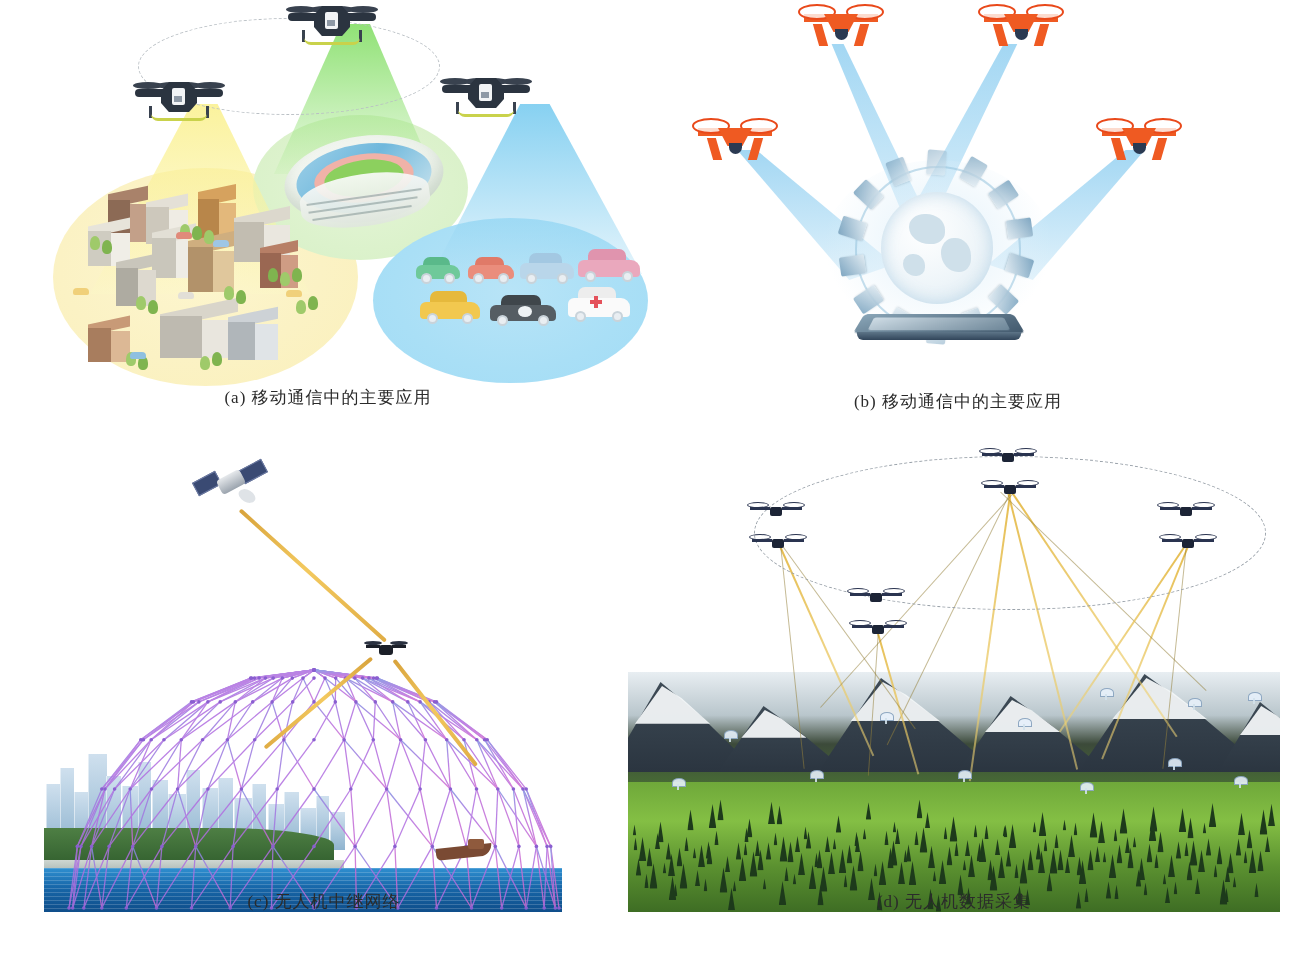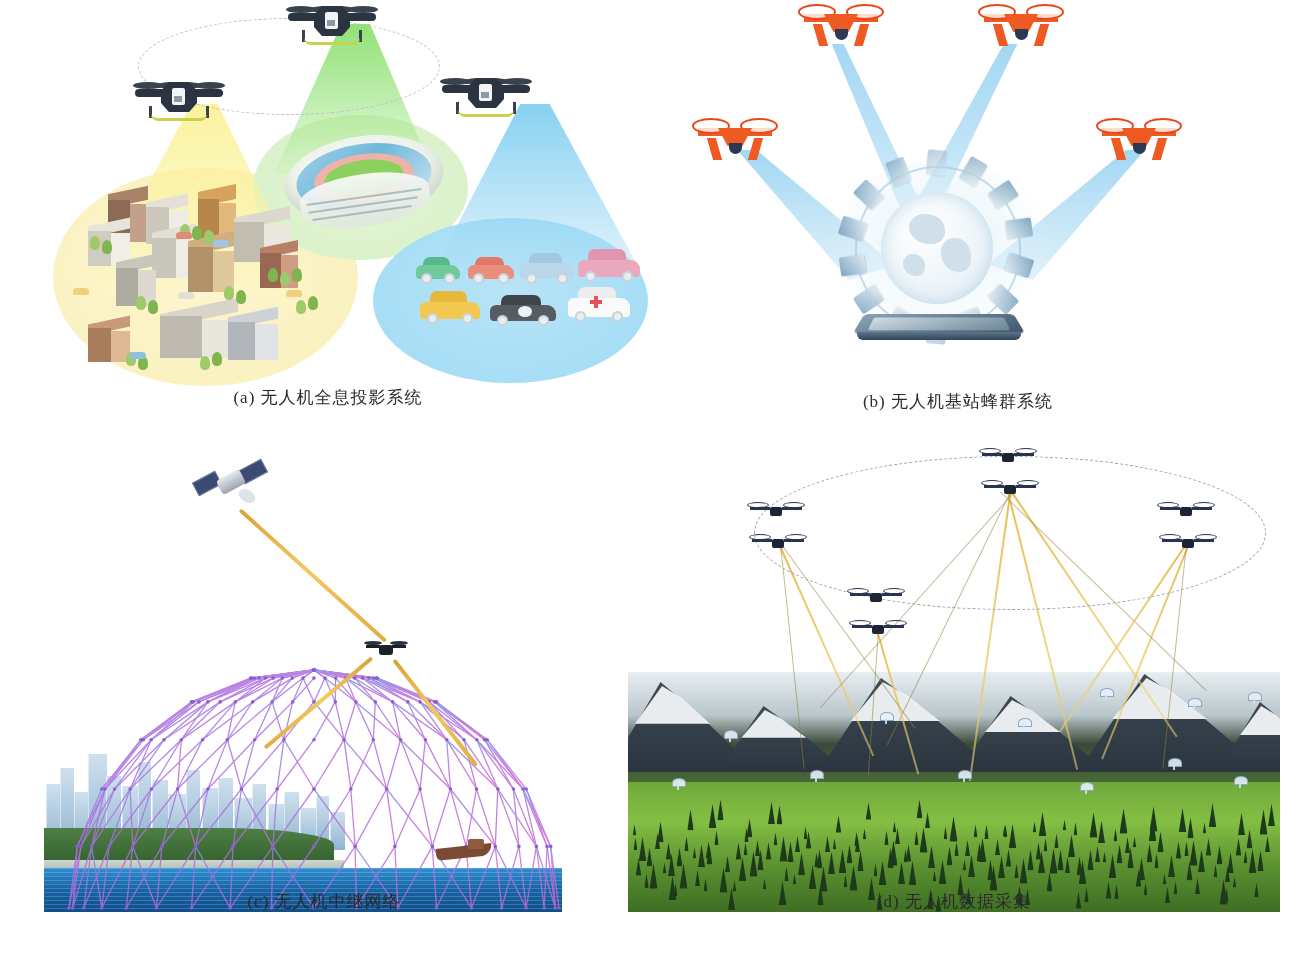--- a/index.html
+++ b/index.html
@@ -412,21 +412,21 @@
         <div class="rot r4"></div>
       <div class="arm l"></div>
         <div class="arm r"></div>
       <div class="body"></div>
         <div class="cam"></div>
       <div class="leg l"></div>
         <div class="leg r"></div>
         <div class="skid"></div>
     </div>
 
-    <div class="caption" style="top:386px;">(a) 无人机全息投影系统</div>
+    <div class="caption" style="top:386px;">(a) 移动通信中的主要应用</div>
   </div>
 
   <div class="panel" id="panel-b">
 
     <div class="beam" style="left:180px;top:44px;width:120px;height:216px;
          clip-path:polygon(3% 0,13% 0,100% 100%,78% 100%);"></div>
     <div class="beam" style="left:236px;top:44px;width:136px;height:216px;
          clip-path:polygon(88% 0,98% 0,22% 100%,0 100%);"></div>
     <div class="beam" style="left:86px;top:150px;width:160px;height:130px;
          clip-path:polygon(2% 0,14% 0,100% 88%,72% 100%);"></div>
@@ -498,21 +498,21 @@
       <div class="oarm l"></div>
         <div class="oarm r"></div>
       <div class="oprop p1"></div>
         <div class="oprop p2"></div>
       <div class="obody"></div>
         <div class="oleg l"></div>
         <div class="oleg r"></div>
       <div class="lens"></div>
     </div>
 
-    <div class="caption" style="top:390px;">(b) 无人机基站蜂群系统</div>
+    <div class="caption" style="top:390px;">(b) 移动通信中的主要应用</div>
   </div>
 
   <div class="panel" id="panel-c">
 
     <div class="photo-c">
       <div class="sky-c"></div>
       <div class="skyline" id="skyline-c">
           <div class="tower" style="left: 2px; width: 16px; height: 66px; bottom: 0px;"></div>
           <div class="tower" style="left: 16px; width: 13px; height: 82px; bottom: 0px;"></div>
           <div class="tower" style="left: 30px; width: 15px; height: 58px; bottom: 0px;"></div>

